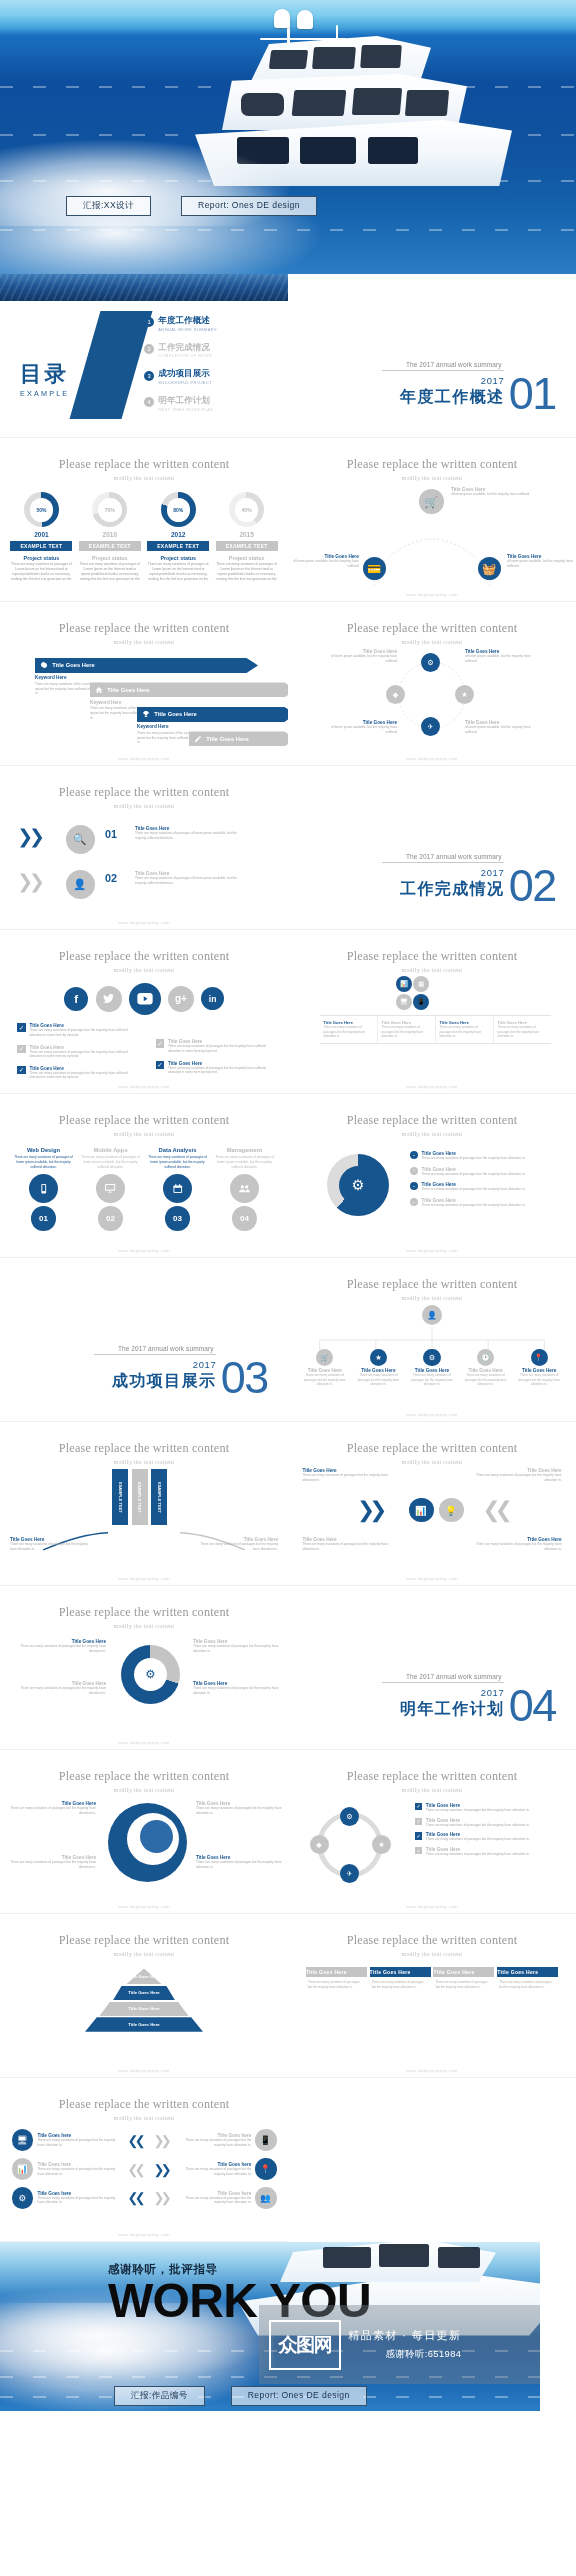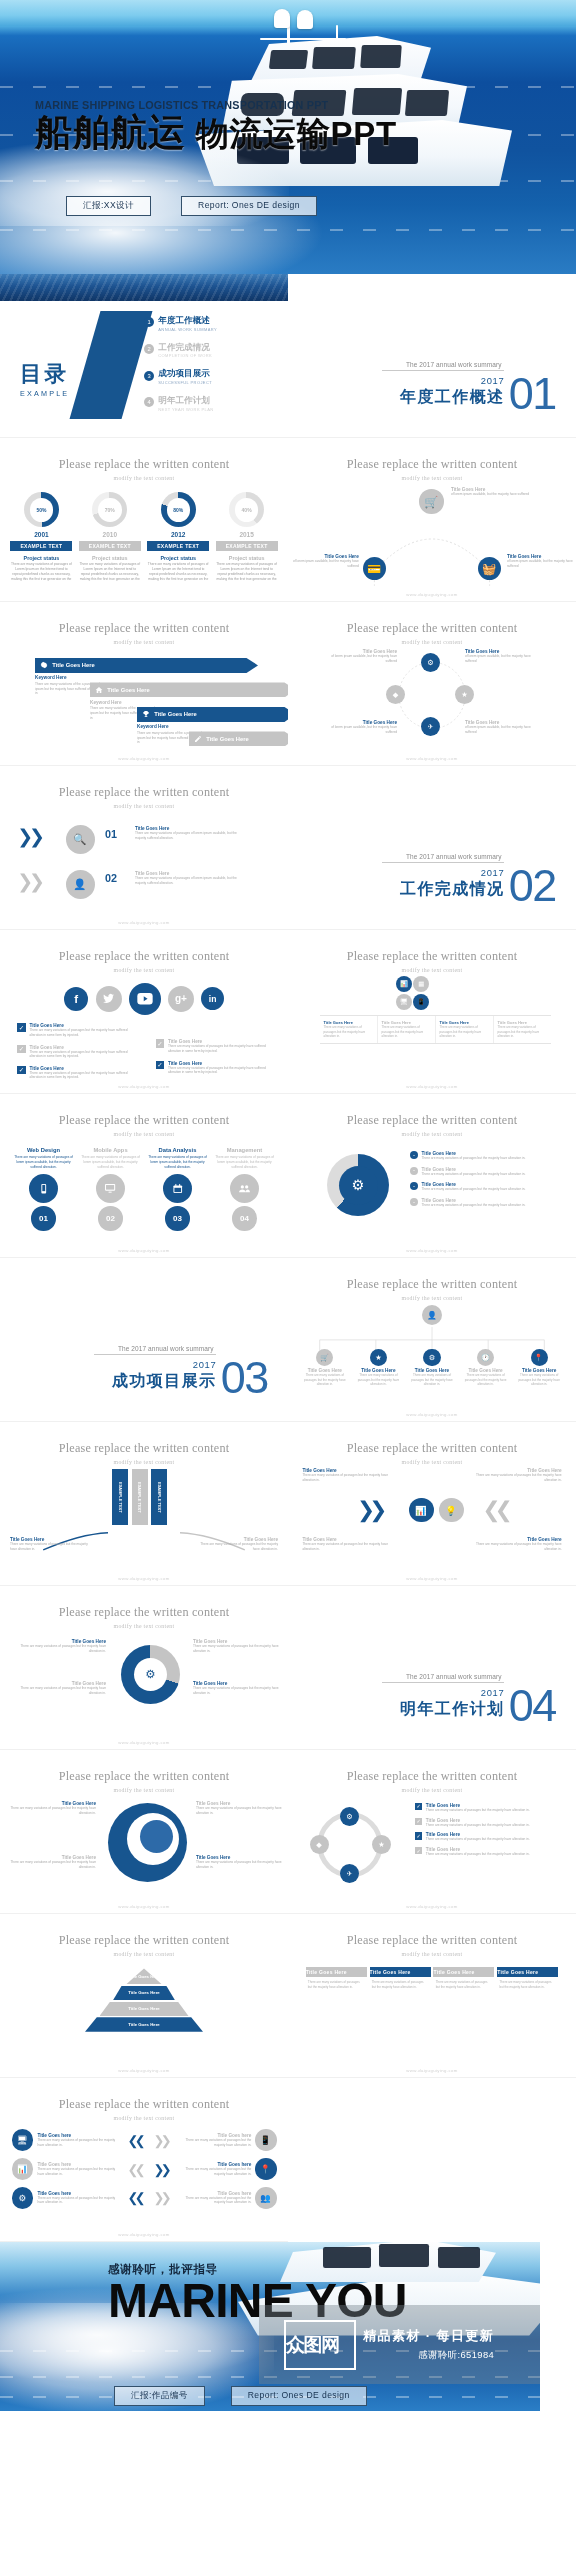--- a/index.html
+++ b/index.html
@@ -226,26 +226,26 @@
     font-size:48px; font-weight:900; color:#0b0b0b; letter-spacing:-0.7px;
     line-height:.95; margin-top:1.4px; font-family:"Liberation Sans", sans-serif;
   }
   .thanks-tags { position:absolute; left:114px; top:144px; display:flex; gap:26px; z-index:5; }
   .thanks-tags .tag { background:rgba(255,255,255,.6); }
   .watermark {
     position:absolute; right:0; top:63px; width:281px; height:79px;
     background: rgba(120,130,140,.42); z-index:9; display:flex; align-items:center;
   }
   .wm-logo {
-    width:72px; height:50px; margin-left:25px; border:2.9px solid #fff; position:relative;
-    display:flex; align-items:center; 
+    width:72px; height:50px; margin-left:10px; border:2.9px solid #fff; position:relative;
+    display:flex; align-items:center; justify-content:center;
   }
   .wm-logo-txt { color:#fff; font-size:19px; font-weight:900; letter-spacing:-1.4px; }
   .wm-right { margin-left:7.2px; color:#fff; }
-  .wm-slogan { font-size:13px; font-weight:700; letter-spacing:1.4px; }
+  .wm-slogan { font-size:11px; font-weight:400; letter-spacing:1.4px; }
   .wm-code { font-size:9.4px; text-align:right; margin-top:4.3px; letter-spacing:0.4px; }
   .tiny { font-size:3px; line-height:1.5; color:#b0b0b0; }
 </style>
 </head>
 <body>
 
 <div class="page cover">
   <div class="cover-sky"></div>
   <div class="sea-wave" style="top:86px"></div>
   <div class="sea-wave" style="top:134px"></div>
@@ -272,26 +272,20 @@
     </div>
     <div class="hull">
       <div class="hull-window" style="left:42px; width:52px;"></div>
       <div class="hull-window" style="left:105px; width:56px;"></div>
       <div class="hull-window" style="left:173px; width:50px;"></div>
     </div>
   </div>
 
   <div class="foam"></div>
 
-  <div class="cover-text">
-    <div class="cover-sub">MARINE SHIPPING LOGISTICS TRANSPORTATION PPT</div>
-    <div class="cover-title">
-      <span>船舶航运</span><span class="t2">物流运输PPT</span>
-    </div>
-  </div>
   <div class="cover-tags">
     <div class="tag">汇报:XX设计</div>
     <div class="tag">Report: Ones DE design</div>
   </div>
 </div>
 
 <div class="grid2">
 
   <div class="slide toc">
     <div class="toc-band"></div>
@@ -1052,21 +1046,21 @@
     <div style="position:absolute;left:42px;top:11.5px;width:216px;height:43px;background:linear-gradient(180deg,#ffffff,#e8f1f8);clip-path:polygon(6% 30%, 66% 0, 100% 32%, 92% 100%, 0 100%);"></div>
     <div class="glass" style="left:85px;top:19px;width:48px;height:21.6px;"></div>
     <div class="glass" style="left:141px;top:16px;width:50px;height:23px;"></div>
     <div class="glass" style="left:200px;top:19px;width:42px;height:21.6px;"></div>
   </div>
 
   <div style="position:absolute;left:-29px;top:61px;width:303px;height:108px;background:radial-gradient(ellipse at 45% 45%, rgba(255,255,255,.95) 0%, rgba(255,255,255,.5) 45%, rgba(255,255,255,0) 75%);"></div>
 
   <div class="thanks-text">
     <div class="thanks-cn">感谢聆听，批评指导</div>
-    <div class="thanks-big">MARINE YOU</div>
+    <div class="thanks-big">WORK YOU</div>
   </div>
   <div class="thanks-tags">
     <div class="tag">汇报:作品编号</div>
     <div class="tag">Report: Ones DE design</div>
   </div>
 
   <div class="watermark">
     <div class="wm-logo">
       <span class="wm-logo-txt">众图网</span>
     </div>

